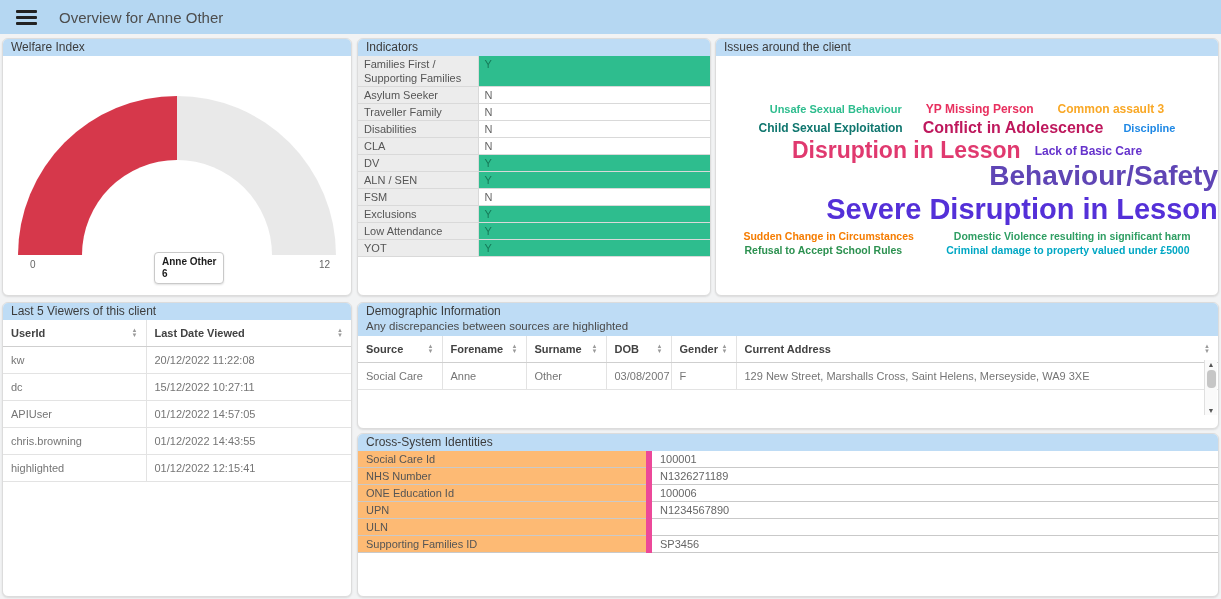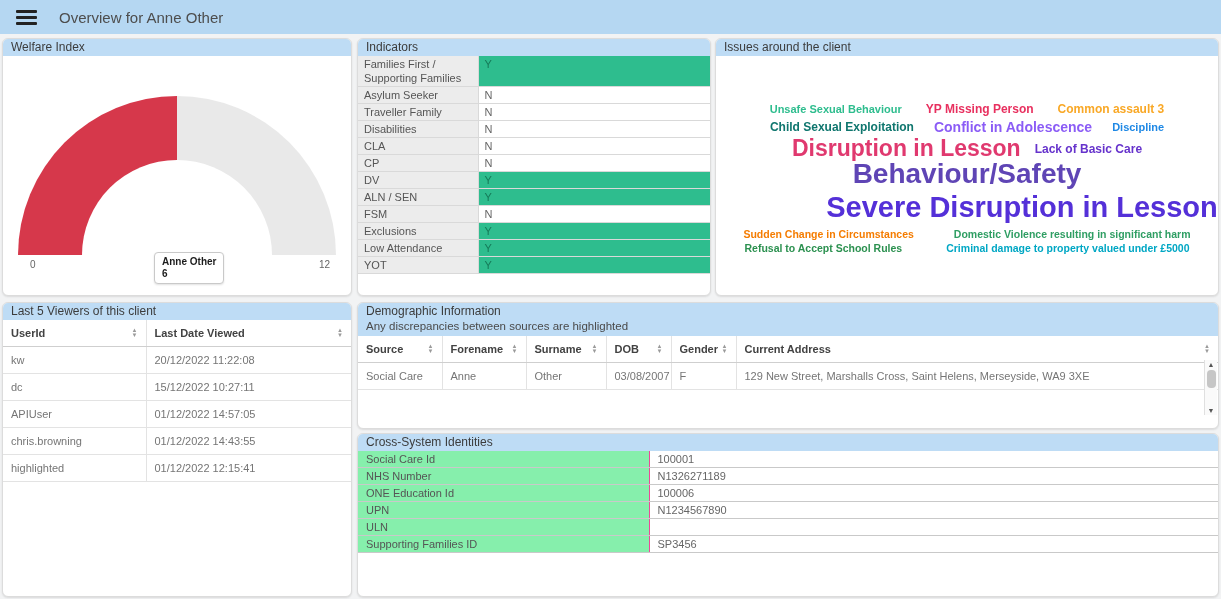--- a/index.html
+++ b/index.html
@@ -107,21 +107,21 @@
   .sarrow { font-size:7px; color:#555; line-height:9px; cursor:pointer; }
   .sthumb { width:9px; height:18px; background:#c6c6c6; border-radius:4px; margin-top:1px; cursor:pointer; }
   .sspace { flex:1; }
 
   
   .xtable { width:100%; border-collapse:collapse; table-layout:fixed; }
   .xtable td {
     font-size:11px; line-height:14px; height:16.5px; padding:1px 8px;
     border-bottom:1px solid #c9c9c9; color:#666; vertical-align:middle;
   }
-  .xtable td.lab { width:291px; background:#86efac; color:#555; border-right:1px solid #ec4899; }
+  .xtable td.lab { width:291px; background:#fdba74; color:#555; border-right:6px solid #ec4899; }
 </style>
 </head>
 <body>
 
 <div class="app">
 
   <header class="topbar">
     <div class="hamburger">
         <span></span>
         <span></span>
@@ -162,24 +162,20 @@
           </tr>
         <tr>
             <td class="lab">Disabilities</td>
             <td class="ind-val">N</td>
           </tr>
         <tr>
             <td class="lab">CLA</td>
             <td class="ind-val">N</td>
           </tr>
         <tr>
-            <td class="lab">CP</td>
-            <td class="ind-val">N</td>
-          </tr>
-        <tr>
             <td class="lab">DV</td>
             <td class="ind-val" style="background: rgb(46, 189, 142); color: rgb(21, 122, 88);">Y</td>
           </tr>
         <tr>
             <td class="lab">ALN / SEN</td>
             <td class="ind-val" style="background: rgb(46, 189, 142); color: rgb(21, 122, 88);">Y</td>
           </tr>
         <tr>
             <td class="lab">FSM</td>
             <td class="ind-val">N</td>
@@ -203,28 +199,28 @@
   <section class="panel" id="p-issues">
     <div class="phead">Issues around the client</div>
     <div class="cloud">
       <div class="cl" style="margin-top:46px; gap:24px;">
         <span class="cloud-word" style="color: rgb(46, 189, 142); font-size: 11px;">Unsafe Sexual Behaviour</span>
         <span class="cloud-word" style="color: rgb(232, 48, 95); font-size: 12px;">YP Missing Person</span>
         <span class="cloud-word" style="color: rgb(249, 168, 38); font-size: 12px;">Common assault 3</span>
       </div>
       <div class="cl" style="margin-top:3px; gap:20px;">
         <span class="cloud-word" style="color: #0f766e; font-size: 12px;">Child Sexual Exploitation</span>
-        <span class="cloud-word" style="color: #8b5cf6; font-size: 14px;">Conflict in Adolescence</span>
+        <span class="cloud-word" style="color: #be185d; font-size: 16px;">Conflict in Adolescence</span>
         <span class="cloud-word" style="color: rgb(30, 136, 229); font-size: 11px;">Discipline</span>
       </div>
       <div class="cl" style="margin-top:0px; gap:14px;">
         <span class="cloud-word" style="color: rgb(224, 57, 111); font-size: 23px;">Disruption in Lesson</span>
         <span class="cloud-word" style="color: rgb(102, 51, 204); font-size: 12px;">Lack of Basic Care</span>
       </div>
-      <div class="cl" style="margin-top:-4px;">
+      <div class="cl" style="margin-top:-4px;justify-content:flex-end;">
         <span class="cloud-word" style="color: rgb(95, 69, 181); font-size: 28px;">Behaviour/Safety</span>
       </div>
       <div class="cl" style="margin-top:1px; margin-left:110px;">
         <span class="cloud-word" style="color: rgb(84, 48, 216); font-size: 29px;">Severe Disruption in Lesson</span>
       </div>
       <div class="cl" style="margin-top:4px; gap:40px;">
         <span class="cloud-word" style="color: rgb(245, 124, 0); font-size: 10.5px;">Sudden Change in Circumstances</span>
         <span class="cloud-word" style="color: rgb(47, 158, 99); font-size: 10.5px;">Domestic Violence resulting in significant harm</span>
       </div>
       <div class="cl" style="margin-top:2px; gap:44px;">

